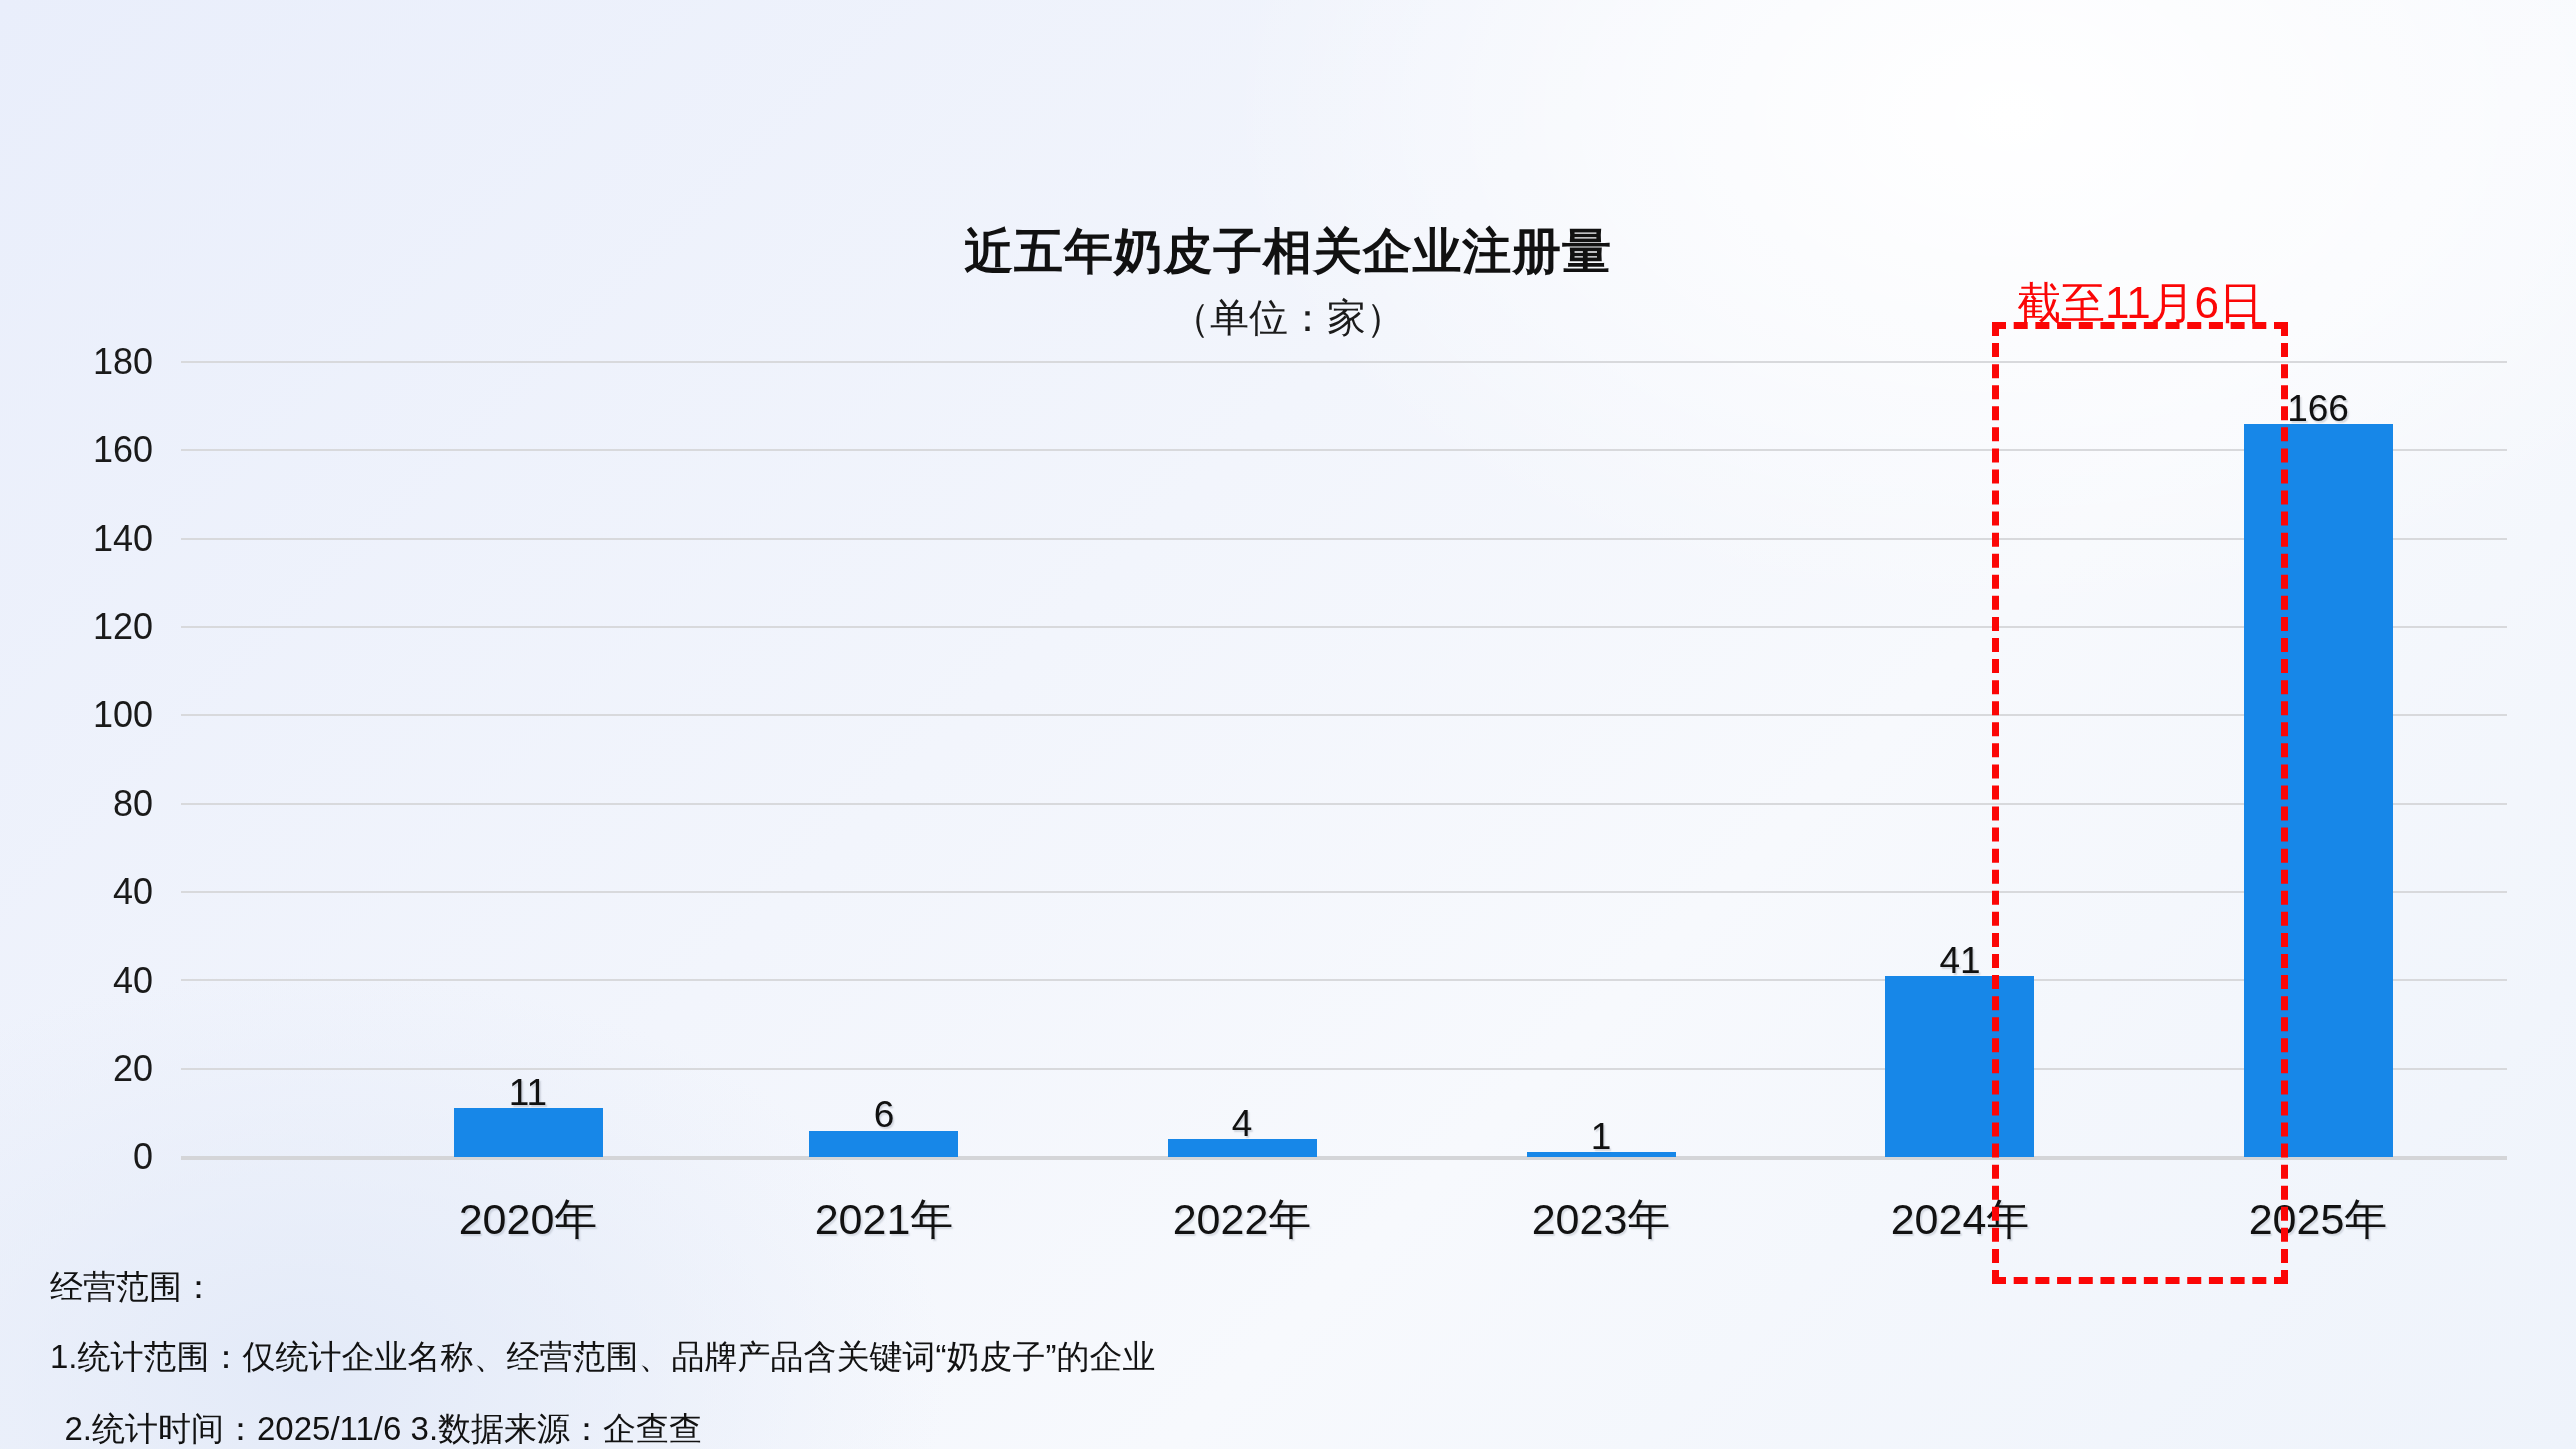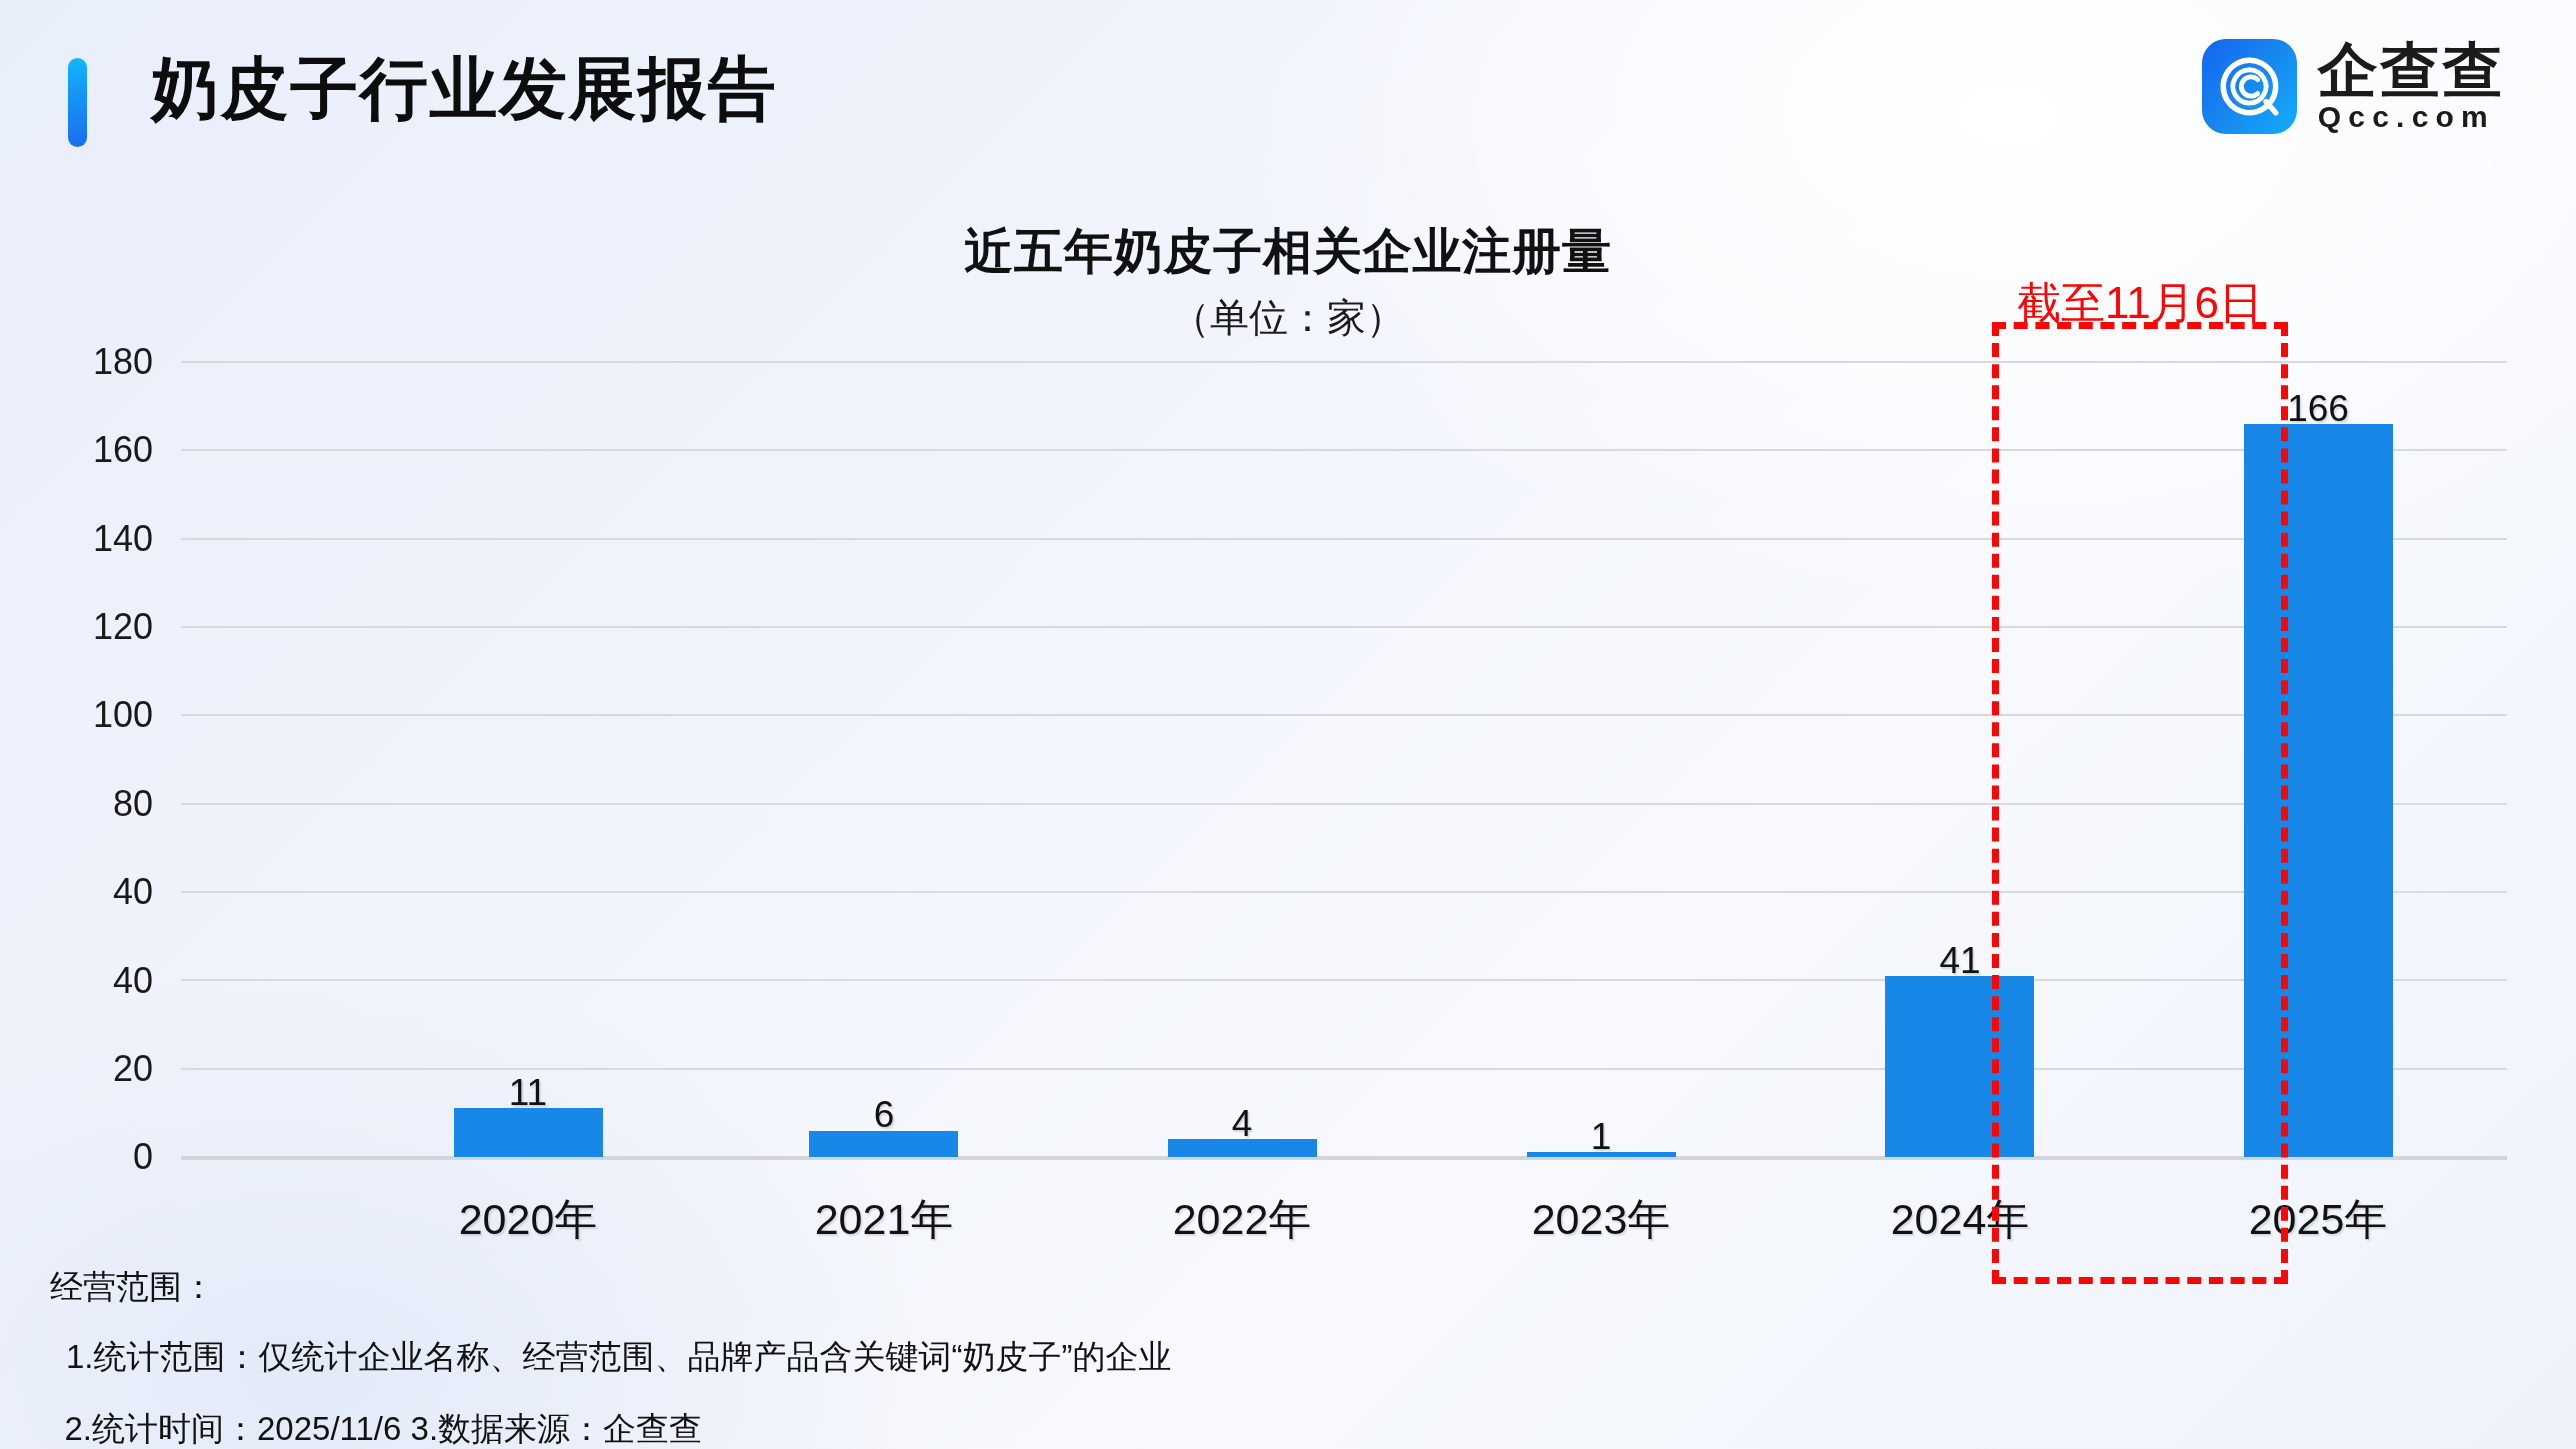--- a/index.html
+++ b/index.html
@@ -192,49 +192,28 @@
     top: 1270px;
     width: 1932px;
   }
   .fn {
     font-size: 33px;
     color: #121212;
     line-height: 1.0;
     white-space: nowrap;
   }
   .fn.fn0 { margin-left: 0px;  margin-bottom: 37px; }
-  .fn.fn1 { margin-left: 16px;  margin-bottom: 39px; }
+  .fn.fn1 { margin-left: 0px;  margin-bottom: 39px; }
   .fn.fn2 { margin-left: 14.5px; }
 </style>
 </head>
 <body>
 
 <div id="page">
 
-  <div id="header">
-    <div class="accent-bar"></div>
-    <div class="report-title">奶皮子行业发展报告</div>
-
-    <div id="logo">
-      <div class="logo-mark">
-        <svg width="69" height="69" viewBox="0 0 100 100" aria-hidden="true">
-          <g fill="none" stroke="#ffffff" stroke-linecap="round">
-            <path d="M50 12 a38 38 0 1 1 -0.1 0" stroke-width="8"></path>
-            <path d="M74 72 L88 88" stroke-width="8"></path>
-            <path d="M50 26 a24 24 0 1 1 -0.1 0" stroke-width="7"></path>
-            <path d="M62 40 a14 14 0 1 0 0 20" stroke-width="7"></path>
-          </g>
-        </svg>
-      </div>
-      <div class="logo-words">
-        <div class="logo-cn">企查查</div>
-        <div class="logo-en">Qcc.com</div>
-      </div>
-    </div>
-  </div>
 
   <div class="chart-title">近五年奶皮子相关企业注册量</div>
   <div class="chart-subtitle">（单位：家）</div>
 
   <div id="plot">
       <div class="gridline baseline" style="top: 794px;"></div>
       <div class="ytick" style="top: 795px; left: -157px; right: auto;">0</div>
       <div class="gridline" style="top: 706px;"></div>
       <div class="ytick" style="top: 707px; left: -157px; right: auto;">20</div>
       <div class="gridline" style="top: 617px;"></div>

